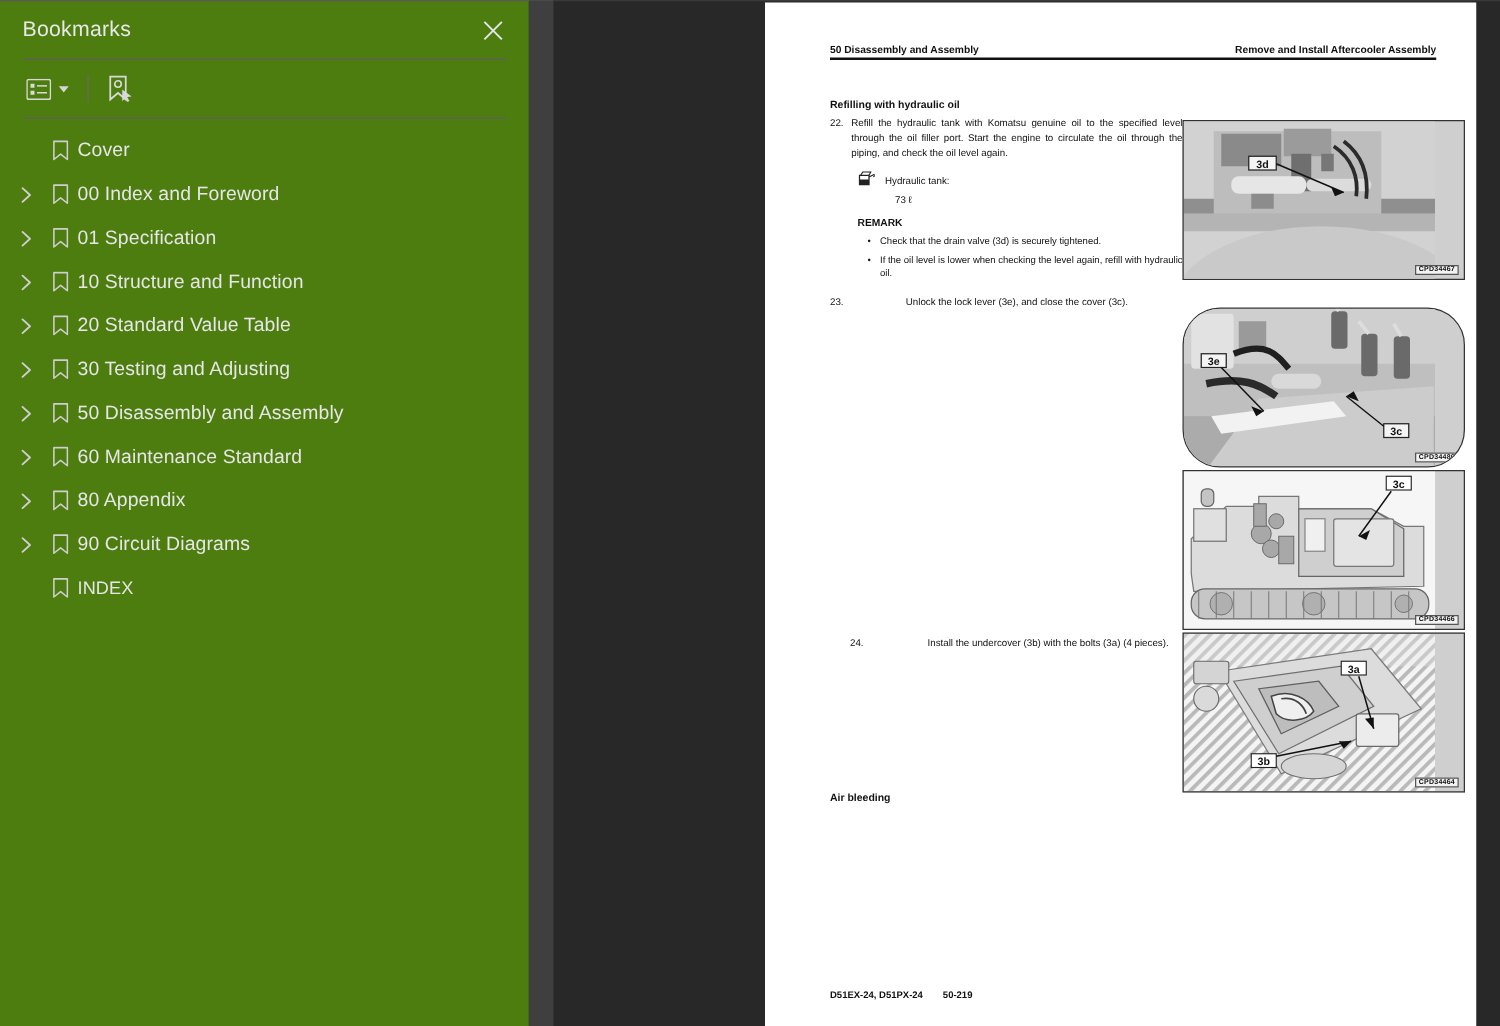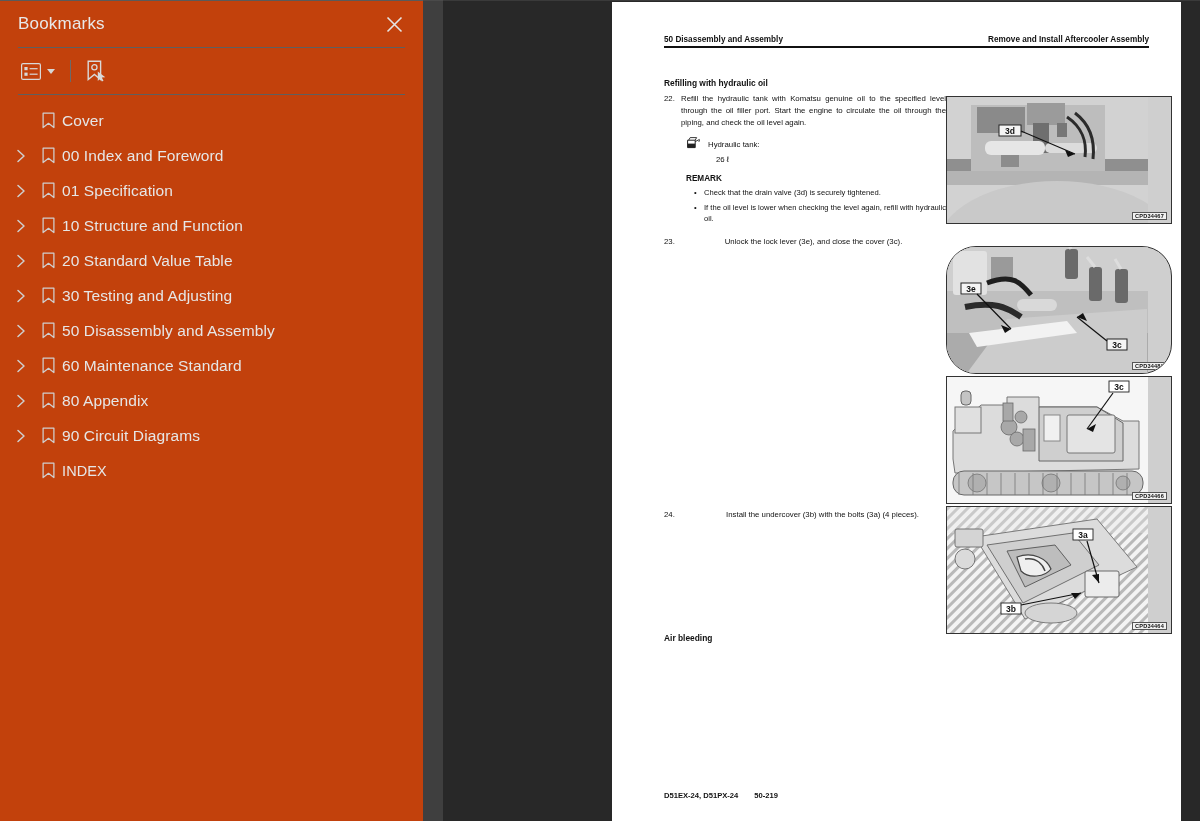--- a/index.html
+++ b/index.html
@@ -7,21 +7,21 @@
     width: 1200px; height: 821px;
     background: #262626;
     font-family: "Liberation Sans", sans-serif;
     overflow: hidden;
   }
   #app { position: relative; width: 1200px; height: 821px; display: flex; }
 
   
   #sidebar {
     width: 423px; height: 821px;
-    background: #c2410c;
+    background: #4d7c0f;
     border-top: 1px solid #5a5a5a;
     display: flex; flex-direction: column;
     position: relative;
     flex: 0 0 423px;
   }
   #sidebar-header {
     height: 46px; flex: 0 0 46px;
     display: flex; align-items: center;
     padding: 0 16px 0 18px;
   }
@@ -382,41 +382,41 @@
               <svg width="15" height="15" viewBox="0 0 15 15">
                 <path d="M1.6 4.2 H9.2 V11.6 H1.6 Z" fill="none" stroke="#222" stroke-width="1"></path>
                 <rect x="1.6" y="7.6" width="7.6" height="4" fill="#222"></rect>
                 <path d="M2.6 4.2 L4.2 1.6 H10.6 L9.2 4.2" fill="none" stroke="#222" stroke-width="0.9"></path>
                 <path d="M9.2 5.6 L13.6 3.4" stroke="#222" stroke-width="0.9" fill="none"></path>
                 <path d="M13.6 3.4 L12.2 5.9 L13.9 5.2 Z" fill="#222"></path>
               </svg>
             </span>
             <span>Hydraulic tank:</span>
           </div>
-          <div class="spec-val">26 ℓ</div>
+          <div class="spec-val">73 ℓ</div>
 
           <div class="remark-h">REMARK</div>
           <div class="bullets">
             <div class="bullet">
               <span class="bullet-dot">•</span>
               <span class="bullet-txt">Check that the drain valve (3d) is securely tightened.</span>
             </div>
             <div class="bullet">
               <span class="bullet-dot">•</span>
               <span class="bullet-txt">If the oil level is lower when checking the level again, refill with hydraulic oil.</span>
             </div>
           </div>
 
           <div class="step" style="margin-top:12px;">
             <span class="step-num">23.</span>
             <span class="step-body nojust">Unlock the lock lever (3e), and close the cover (3c).</span>
           </div>
         </div>
 
-        <div class="step" style="position:absolute; left:0; top:474px; width:300px;">
+        <div class="step" style="position:absolute; left:16px; top:474px; width:300px;">
           <span class="step-num">24.</span>
           <span class="step-body nojust">Install the undercover (3b) with the bolts (3a) (4 pieces).</span>
         </div>
 
         <div style="position:absolute; left:0; top:598px; width:490px;">
           <div class="sec-title">Air bleeding</div>
         </div>
 
         <div class="fig" style="left:282px; top:61px;">
           <svg width="201" height="126" viewBox="0 0 201 126" style="display:block">

